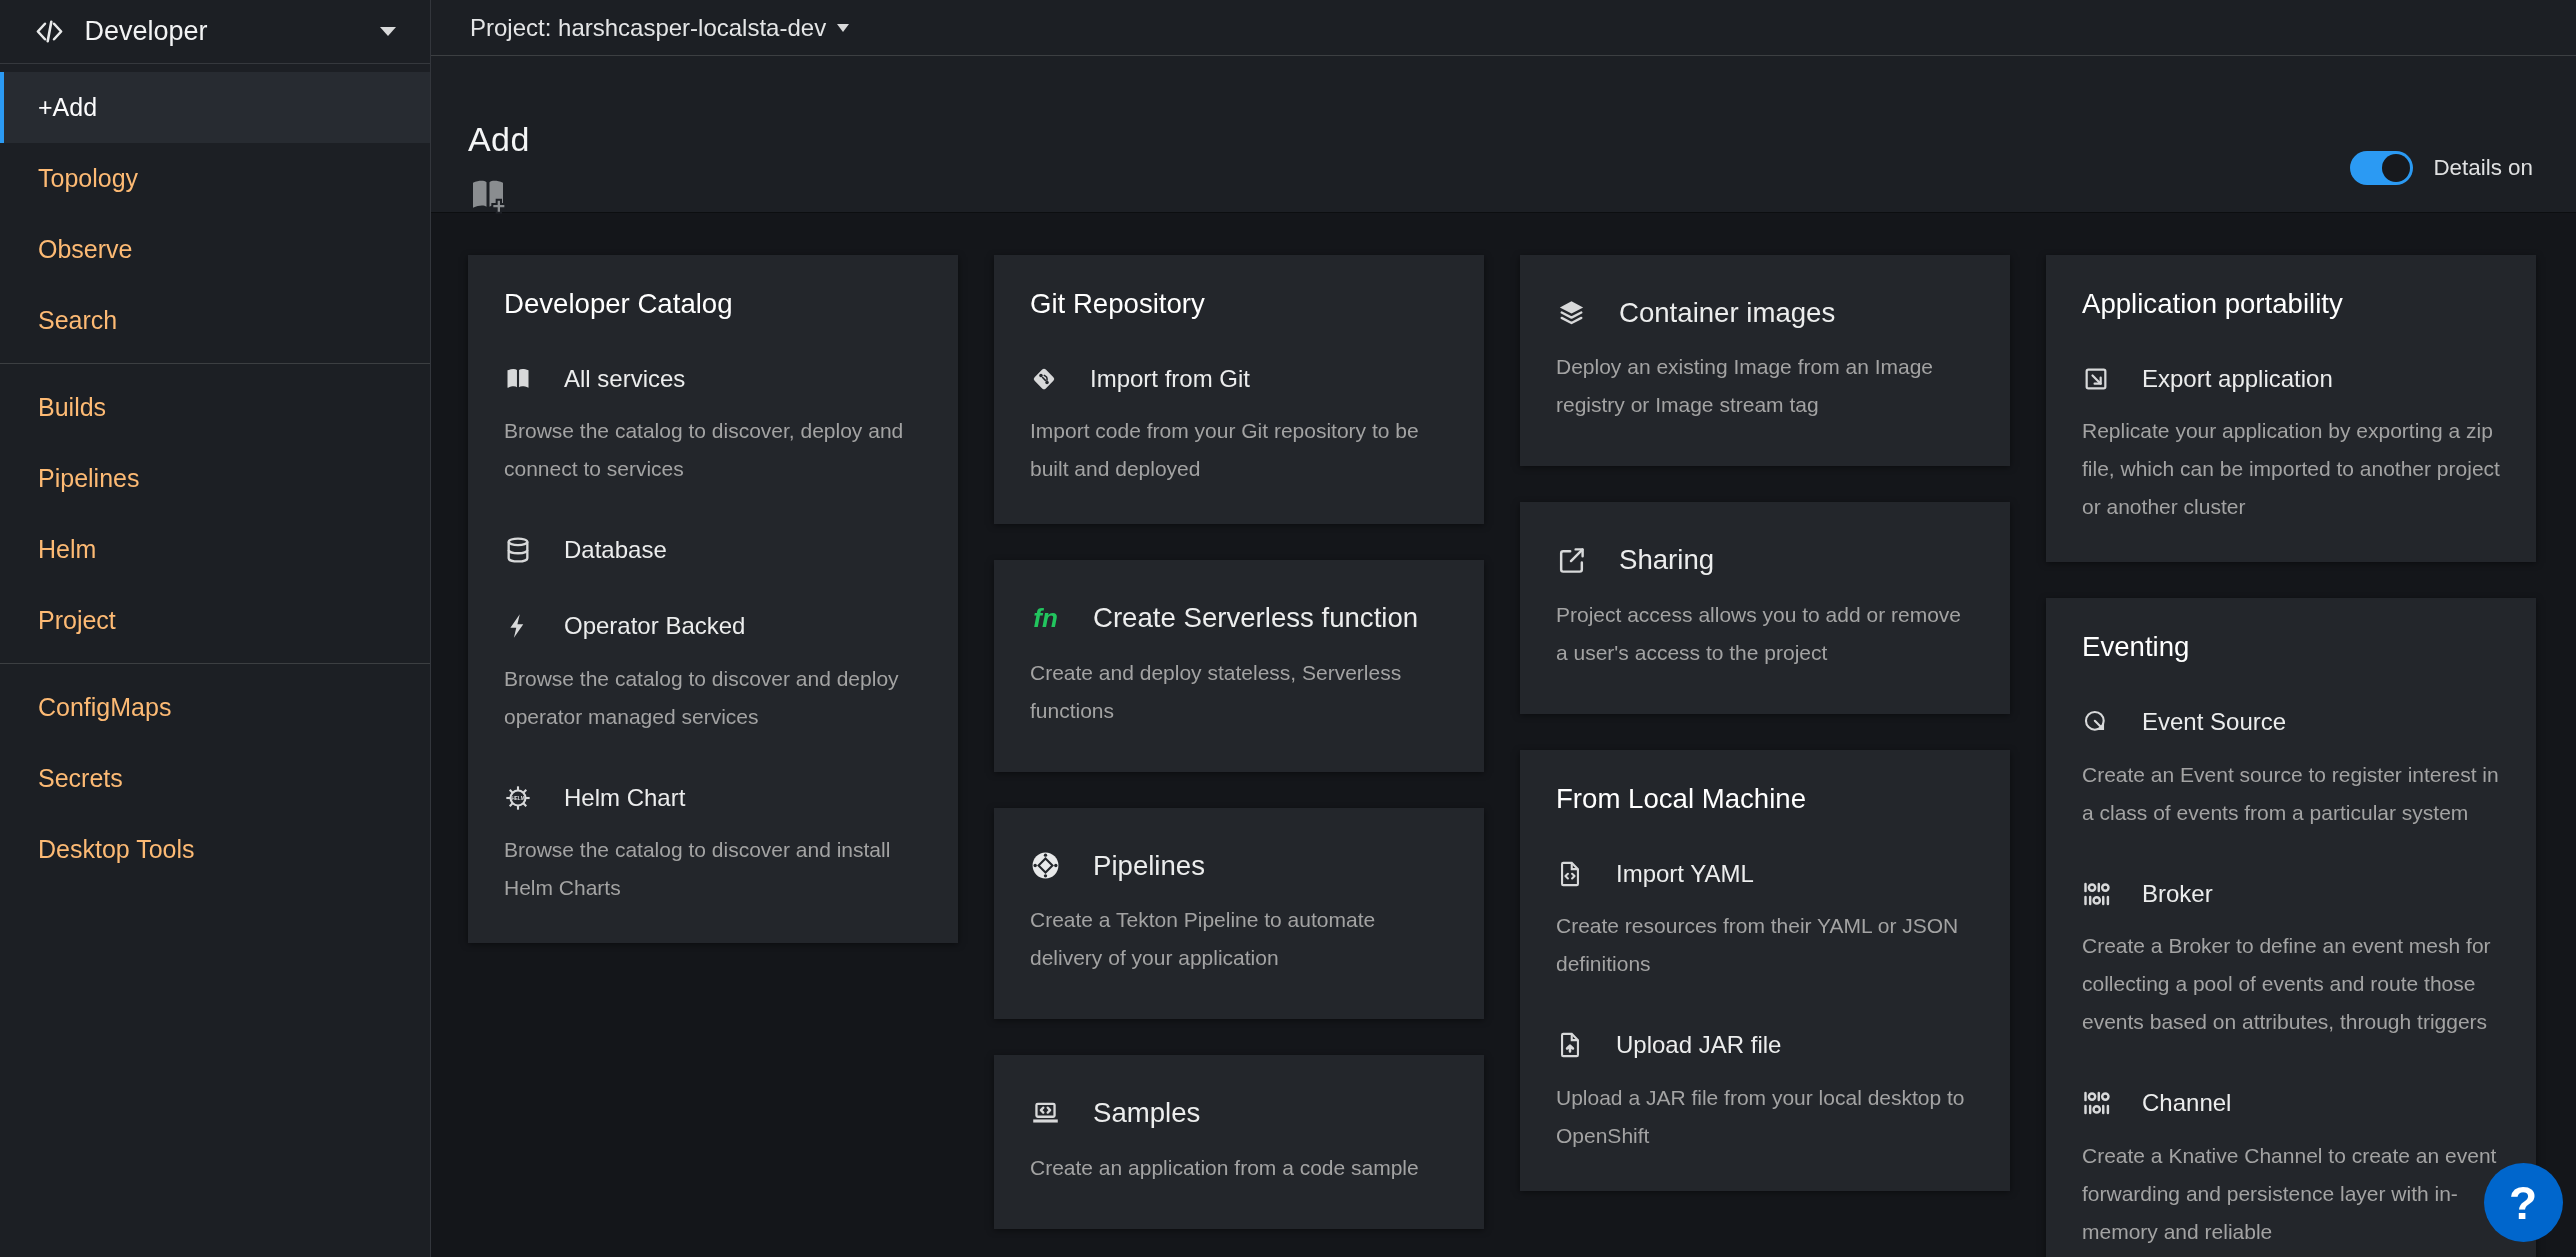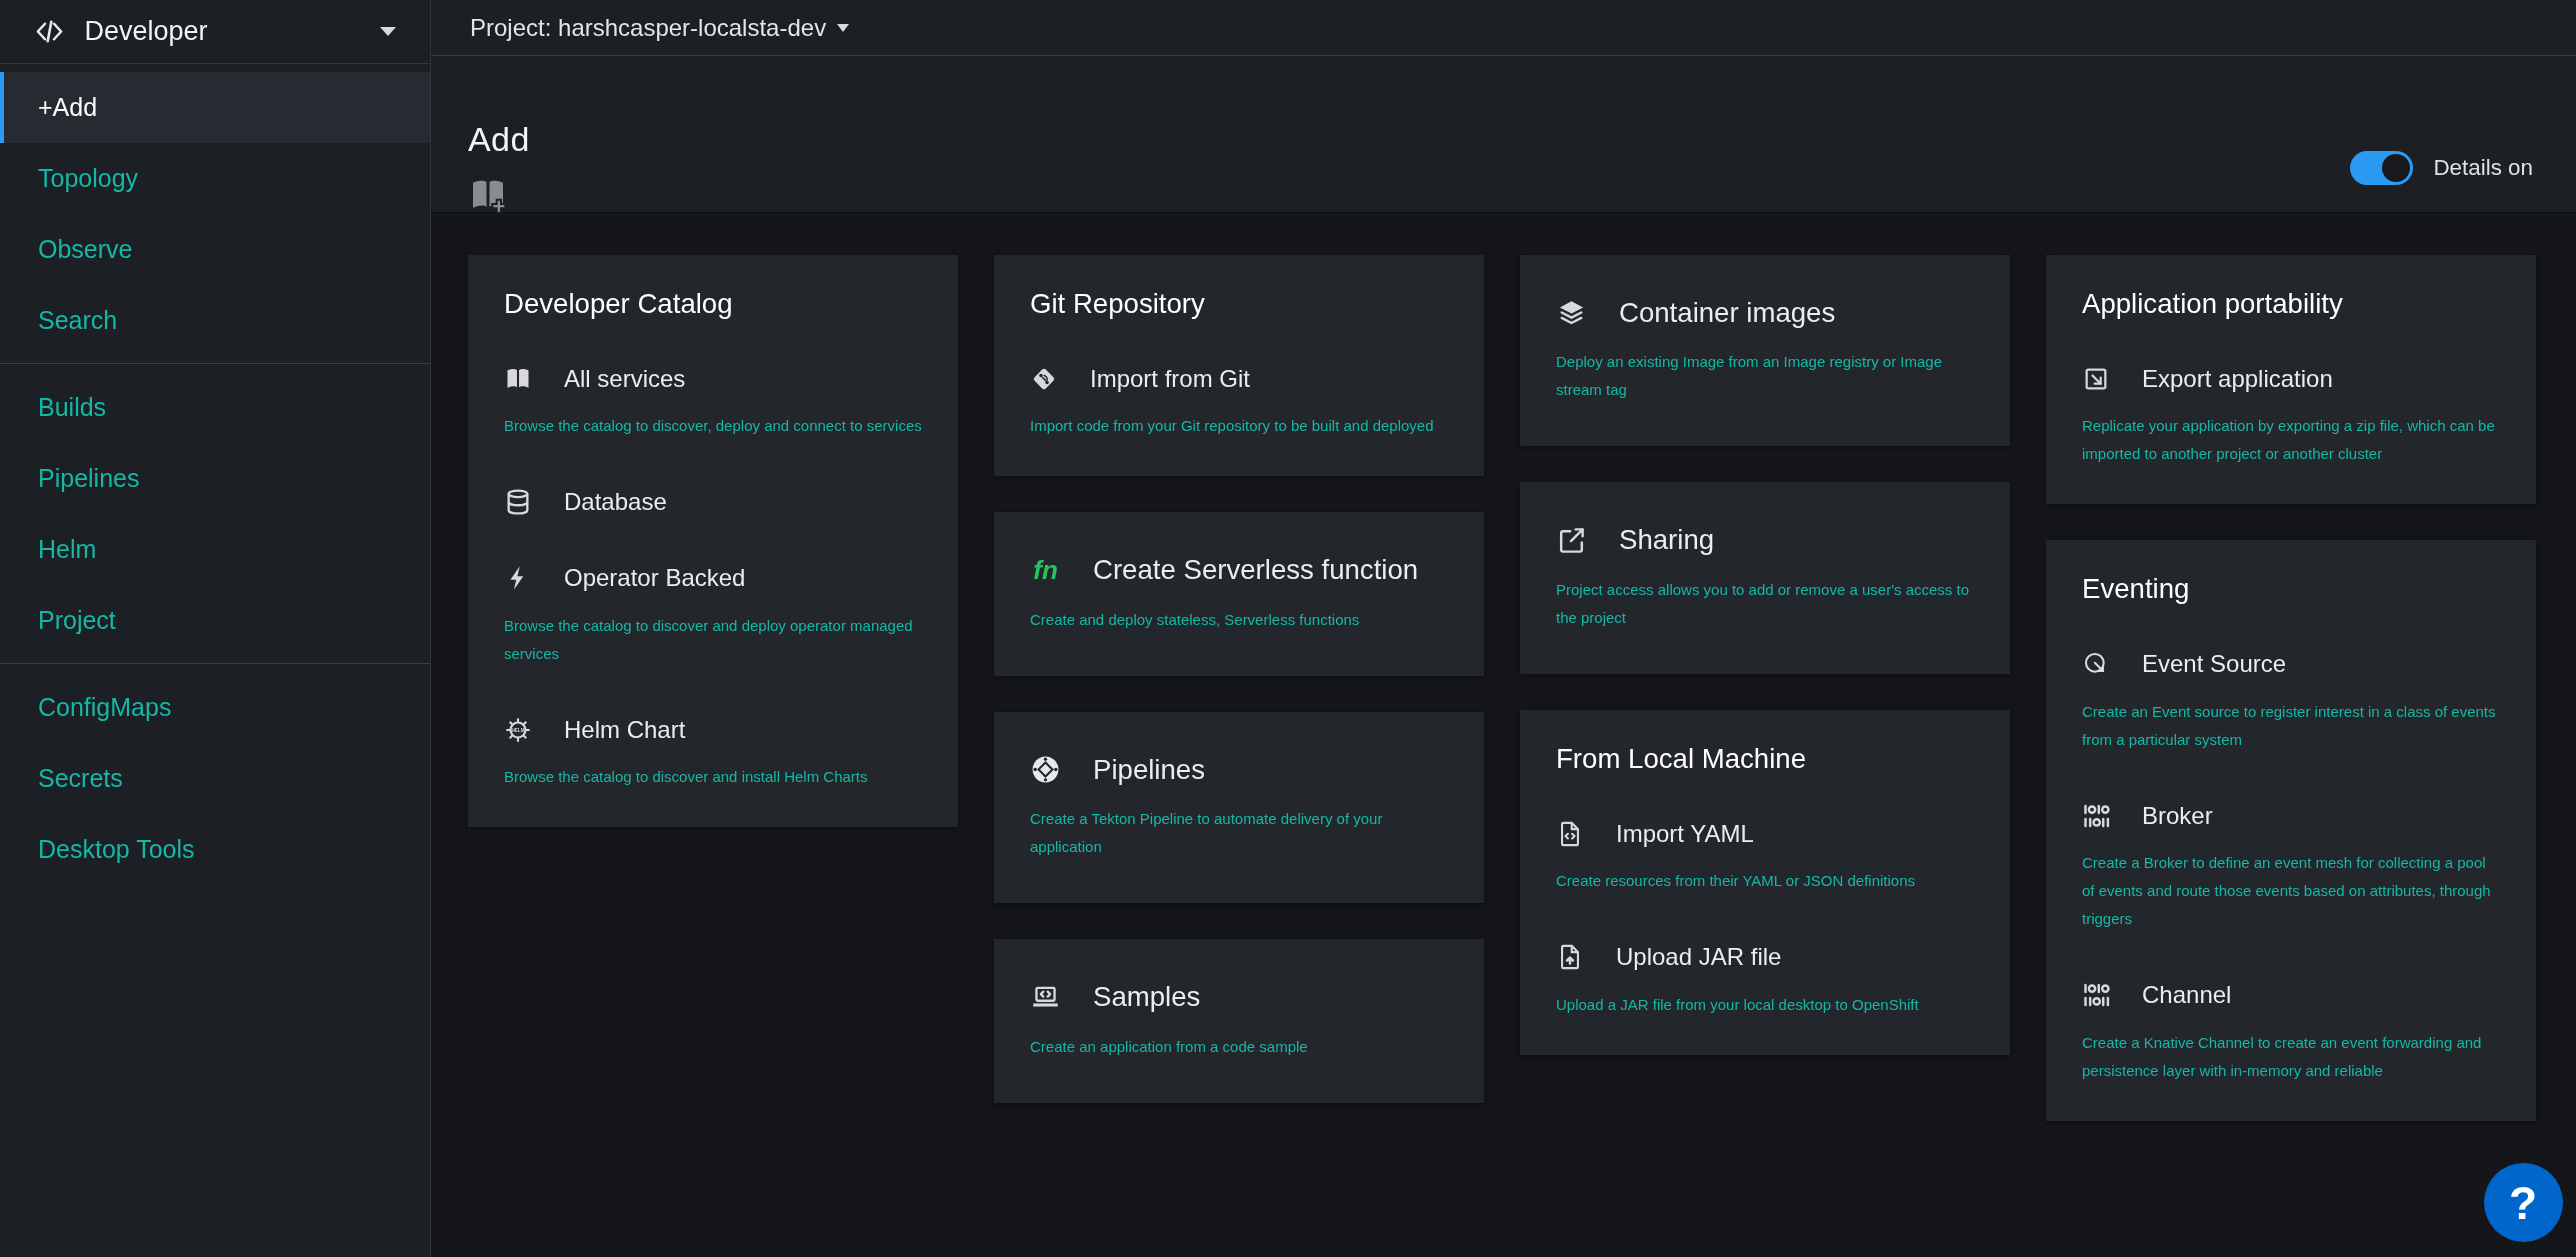--- a/index.html
+++ b/index.html
@@ -9,21 +9,21 @@
 
   
   .sidebar { width:431px; flex:none; background:#1c1f24; border-right:0.7px solid #33363c; display:flex; flex-direction:column; }
   .persp { height:64px; flex:none; display:flex; align-items:center; padding:0 34px; border-bottom:0.7px solid #35383d; cursor:pointer; }
   .persp-icon { width:31px; height:31px; color:#e8e9ea; }
   .persp-icon svg { width:100%; height:100%; display:block; }
   .persp-label { font-size:27px; color:#f2f3f4; margin-left:19.4px; }
   .caret-down { width:0; height:0; border-left:8.2px solid transparent; border-right:8.2px solid transparent; border-top:9.7px solid #d8d9da; }
   .persp .caret-down { margin-left:auto; }
   .nav { padding-top:7.5px; }
-  .nav-item { height:71px; display:flex; align-items:center; padding:0 34px; font-size:25px; color:#14b8a6; cursor:pointer; border-left:4.5px solid transparent; }
+  .nav-item { height:71px; display:flex; align-items:center; padding:0 34px; font-size:25px; color:#fdba74; cursor:pointer; border-left:4.5px solid transparent; }
   .nav-item.selected { background:#272b31; border-left-color:#2b9af3; color:#fcfcfd; }
   .nav-divider { border-top:0.7px solid #3c3f42; margin:7.5px 0; }
 
   
   .main { flex:1; display:flex; flex-direction:column; min-width:0; }
   .masthead { height:56px; flex:none; background:#1c1f24; border-bottom:0.7px solid #3c3f42; display:flex; align-items:center; padding:0 39px; }
   .project-btn { display:flex; align-items:center; gap:11px; font-size:24px; color:#e4e5e6; cursor:pointer; }
   .project-btn .caret-down { border-left-width:6.7px; border-right-width:6.7px; border-top-width:8.2px; }
 
   .page-header { height:157px; flex:none; background:#1c1f24; padding:21px 42px 0 37px; position:relative; border-bottom:0.7px solid #0c0e10; }
@@ -43,21 +43,21 @@
   .card-title { font-size:27.6px; font-weight:500; color:#ffffff; }
   .item { margin-top:48px; cursor:pointer; }
   .card-title + .item { margin-top:45px; }
   .card.single .item { margin-top:0; }
   .item-head { display:flex; align-items:center; gap:32px; }
   .icn { width:28px; height:28px; color:#d8d9da; flex:none; }
   .icn svg { width:100%; height:100%; display:block; }
   .card.single .icn { width:31px; height:31px; }
   .item-label { font-size:24px; font-weight:500; color:#eceded; }
   .card.single .item-label { font-size:27.6px; }
-  .item-desc { margin-top:19.4px; font-size:15px; line-height:28px; color:#14b8a6; }
+  .item-desc { margin-top:19.4px; font-size:21px; line-height:38px; color:#a3a3a3; }
   .fn-icn { font-family:Liberation Sans, sans-serif; font-style:italic; font-weight:700; color:#22c55e; font-size:26px; line-height:1; display:flex; align-items:center; justify-content:center; width:100%; height:100%; }
 
   .help-btn { position:fixed; right:13.4px; bottom:15px; width:79px; height:79px; border-radius:50%; background:#0066cc; color:#ffffff; font-size:46px; font-weight:700; display:flex; align-items:center; justify-content:center; cursor:pointer; }
 </style>
 </head>
 <body>
 
 <svg width="0" height="0" style="position:absolute" aria-hidden="true">
   <defs>
     <g id="i-code">

